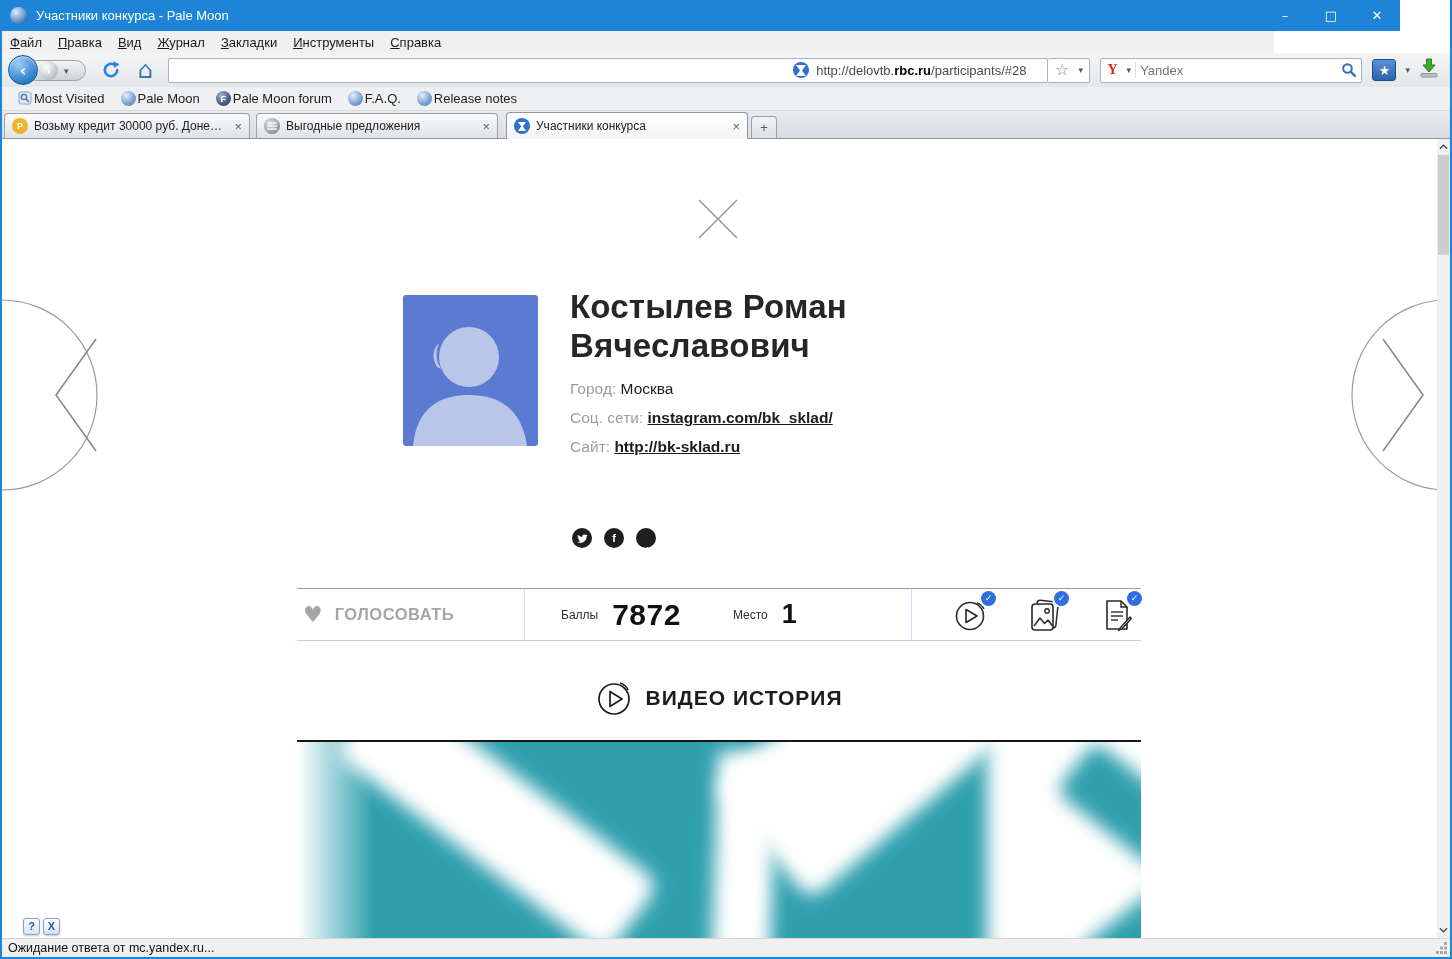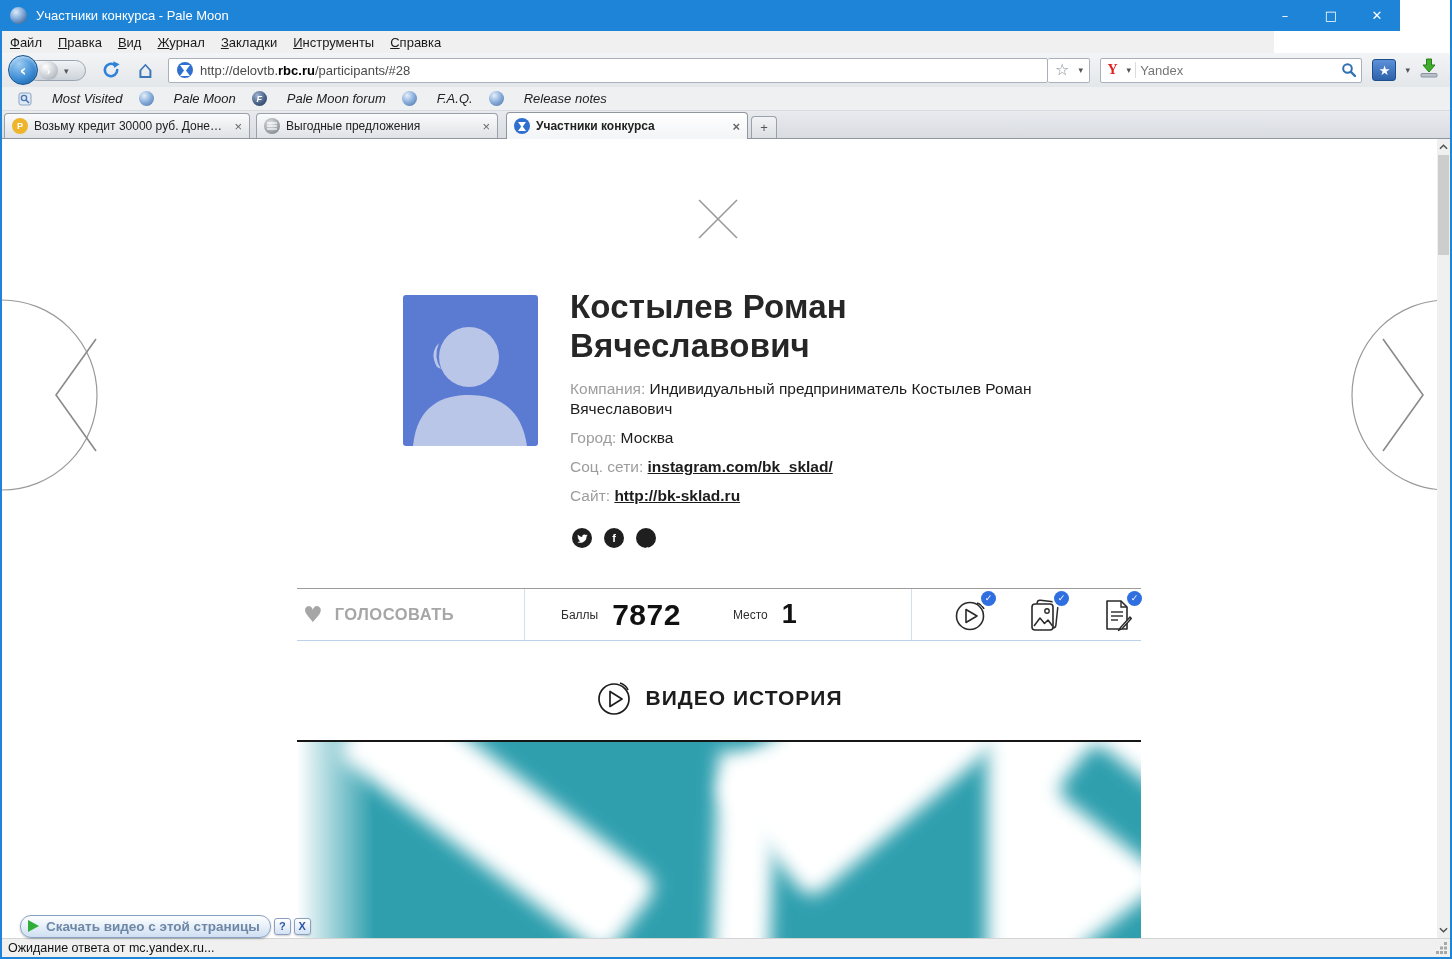--- a/index.html
+++ b/index.html
@@ -38,21 +38,21 @@
     background:radial-gradient(circle at 35% 30%,#ffffff,#c9ced4 55%,#9aa0a8);
     display:flex;align-items:center;justify-content:center;color:#fff;font-size:11px;font-weight:bold;}
   .drop-caret{font-size:9px;color:#555;margin-left:6px;}
   .back-sphere{position:absolute;left:0;top:0;width:30px;height:30px;border-radius:50%;
     border:1px solid #14538f;background:radial-gradient(circle at 35% 28%,#9ecdf2,#3f8ed6 55%,#10569c);
     display:flex;align-items:center;justify-content:center;color:#fff;font-size:16px;font-weight:bold;
     font-family:"DejaVu Sans",sans-serif;box-shadow:inset 0 2px 3px rgba(255,255,255,.5);}
   .tool-btn{width:26px;height:26px;display:flex;align-items:center;justify-content:center;margin-left:8px;flex:none;}
   .home-glyph{font-family:"DejaVu Sans",sans-serif;font-size:24px;color:#3c77b8;line-height:1;}
   .urlbar{flex:1;height:25px;margin-left:10px;border:1px solid #a9b2bc;border-radius:2px;background:#fff;
-    display:flex;align-items:center;padding:0 8px;font-size:13px;overflow:hidden;white-space:nowrap;}
+    display:flex;align-items:center;padding:0 21px;font-size:13px;overflow:hidden;white-space:nowrap;justify-content:flex-end;}
   .favicon{width:16px;height:16px;border-radius:50%;background:#2f6fd0;flex:none;margin-right:7px;
     display:flex;align-items:center;justify-content:center;}
   .url-prefix,.url-path{color:#4a4a4a;}
   .url-domain{color:#000;font-weight:bold;}
   .starbox{width:42px;height:25px;border:1px solid #a9b2bc;border-left:none;border-radius:2px;background:#fff;
     display:flex;align-items:center;justify-content:center;gap:3px;flex:none;}
   .star-glyph{font-family:"DejaVu Sans",sans-serif;font-size:16px;color:#8a8f96;line-height:1;}
   .searchbox{width:262px;height:25px;margin-left:10px;border:1px solid #a9b2bc;border-radius:2px;background:#fff;
     display:flex;align-items:center;padding:0 4px;flex:none;}
   .engine-chip{display:flex;align-items:center;gap:3px;border-right:1px solid #d8dce0;padding:0 4px 0 2px;}
@@ -61,32 +61,32 @@
     font-family:"Liberation Sans",sans-serif;background:transparent;min-width:0;}
   .bm-menu-btn{display:flex;align-items:center;margin-left:10px;gap:3px;flex:none;}
   .bm-star-sq{width:24px;height:22px;border-radius:3px;border:1px solid #1d4f8c;
     background:linear-gradient(#5d90d8,#2c62aa);color:#fff;font-size:13px;
     display:flex;align-items:center;justify-content:center;}
   .dl-btn{margin:0 10px 0 8px;flex:none;}
 
   
   .bmbar{position:absolute;left:2px;top:87px;width:1448px;height:24px;background:#eef0f2;
     display:flex;align-items:center;font-size:13px;color:#222;padding-left:8px;border-bottom:1px solid #d8dbdf;}
-  .bm-item{display:flex;align-items:flex-end;gap:20px;padding:0 8px;font-style:italic;}
+  .bm-item{display:flex;align-items:flex-start;gap:2px;padding:0 8px;}
   .globe{width:15px;height:15px;border-radius:50%;
     background:radial-gradient(circle at 35% 30%,#e4effa,#86abda 50%,#46729f);flex:none;}
   .globe.dark{background:radial-gradient(circle at 35% 30%,#9fb4d0,#4a6287 55%,#20344f);
     color:#fff;font-size:9px;font-weight:bold;display:flex;align-items:center;justify-content:center;}
 
   
   .tabbar{position:absolute;left:2px;top:111px;width:1448px;height:28px;
     background:linear-gradient(#e8eaee,#d9dce1);border-bottom:1px solid #8f969e;display:flex;align-items:flex-end;}
   .tab{height:25px;margin-left:2px;border:1px solid #9aa1a9;border-bottom:none;border-radius:4px 4px 0 0;
     background:linear-gradient(#fafbfc,#dfe2e6);display:flex;align-items:center;padding:0 7px;font-size:12px;color:#222;}
-  .tab.active{background:linear-gradient(#ffffff,#f2f4f6);height:27px;margin-bottom:-1px;font-weight:bold;
+  .tab.active{background:linear-gradient(#ffffff,#f2f4f6);height:27px;margin-bottom:-1px;font-weight:normal;
     border-color:#8f969e;z-index:2;}
   .tab .ticon{width:16px;height:16px;border-radius:50%;flex:none;margin-right:6px;
     display:flex;align-items:center;justify-content:center;color:#fff;font-size:9px;font-weight:bold;}
   .tab .ttitle{overflow:hidden;text-overflow:ellipsis;white-space:nowrap;flex:1;}
   .tab .tclose{margin-left:8px;color:#666;font-size:13px;flex:none;}
   .newtab{width:26px;height:22px;margin-left:3px;border:1px solid #9aa1a9;border-bottom:none;border-radius:4px 4px 0 0;
     background:linear-gradient(#f2f3f5,#dcdfe3);display:flex;align-items:center;justify-content:center;
     color:#555;font-size:13px;}
 
   
@@ -311,24 +311,20 @@
         <circle cx="66" cy="62" r="30" fill="#b9c6e8"></circle>
         <path d="M10 151 C14 110 40 100 66 100 C92 100 118 110 124 151 Z" fill="#b9c6e8"></path>
         <path d="M36 48 q-6 14 2 26 l-4 -2 q-8 -14 2 -24z" fill="#b9c6e8"></path>
       </svg>
     </div>
 
     <div class="p-name">Костылев Роман Вячеславович</div>
 
     <div class="fields">
       <div class="field-row">
-        <span class="f-label">Компания:</span>
-        <span>Индивидуальный предприниматель Костылев Роман Вячеславович</span>
-      </div>
-      <div class="field-row">
         <span class="f-label">Город:</span>
         <span>Москва</span>
       </div>
       <div class="field-row">
         <span class="f-label">Соц. сети:</span>
         <a class="f-link">instagram.com/bk_sklad/</a>
       </div>
       <div class="field-row">
         <span class="f-label">Сайт:</span>
         <a class="f-link">http://bk-sklad.ru</a>
@@ -406,24 +402,20 @@
       <div class="vs" style="left:418px;top:10px;width:58px;height:220px;transform:rotate(2deg)"></div>
       <div class="vs" style="left:430px;top:-70px;width:300px;height:150px;transform:rotate(-40deg);border-radius:16px"></div>
       <div class="vs" style="left:690px;top:-20px;width:180px;height:240px"></div>
       <div class="vs teal" style="left:755px;top:60px;width:220px;height:64px;transform:rotate(38deg);border-radius:12px"></div>
       <div class="vs teal" style="left:790px;top:150px;width:160px;height:90px;transform:rotate(-38deg)"></div>
       <div class="fadeL"></div>
     </div>
   </div>
 
   <div class="downloader">
-    <div class="dlv-btn">
-      <div class="dlv-tri"></div>
-      <span class="dlv-text">Скачать видео с этой страницы</span>
-    </div>
     <div class="dlv-sq">?</div>
     <div class="dlv-sq">X</div>
   </div>
 
   <div class="scrollbar">
     <div class="sb-arrow up">
       <svg width="9" height="6" viewBox="0 0 10 6">
           <polyline points="1,5 5,1 9,5" fill="none" stroke="#505050" stroke-width="1.6"></polyline>
         </svg>
     </div>

